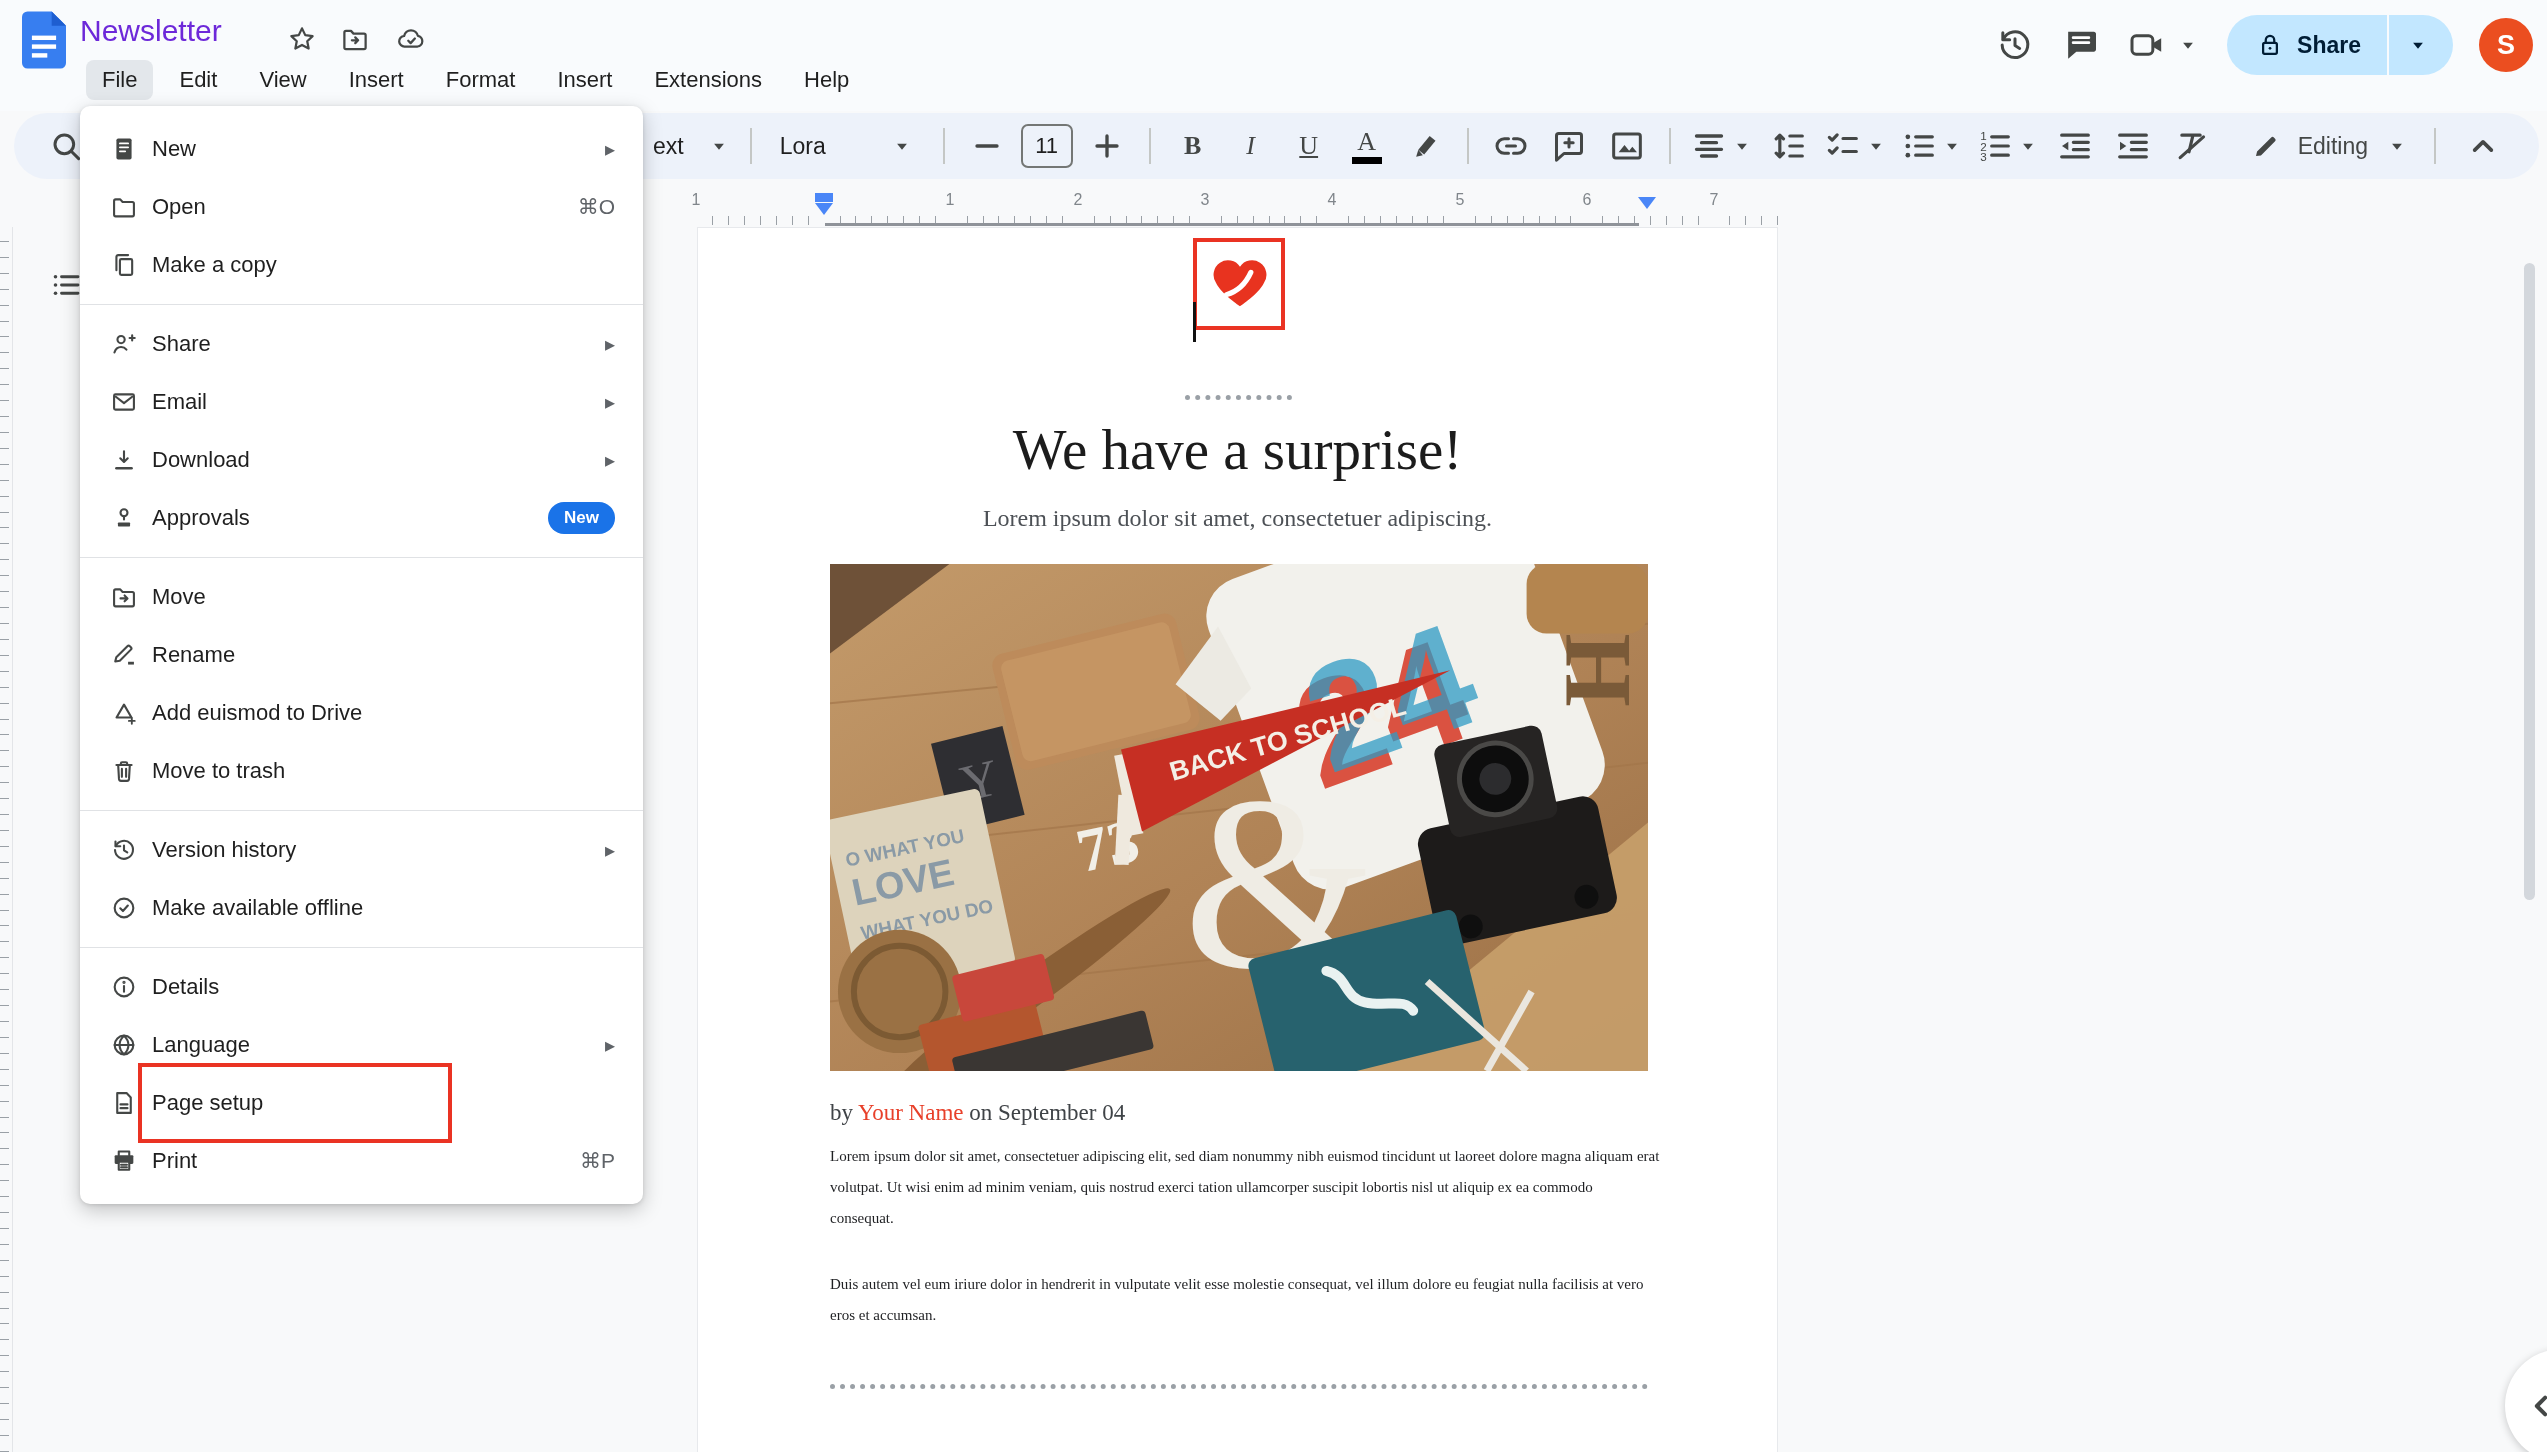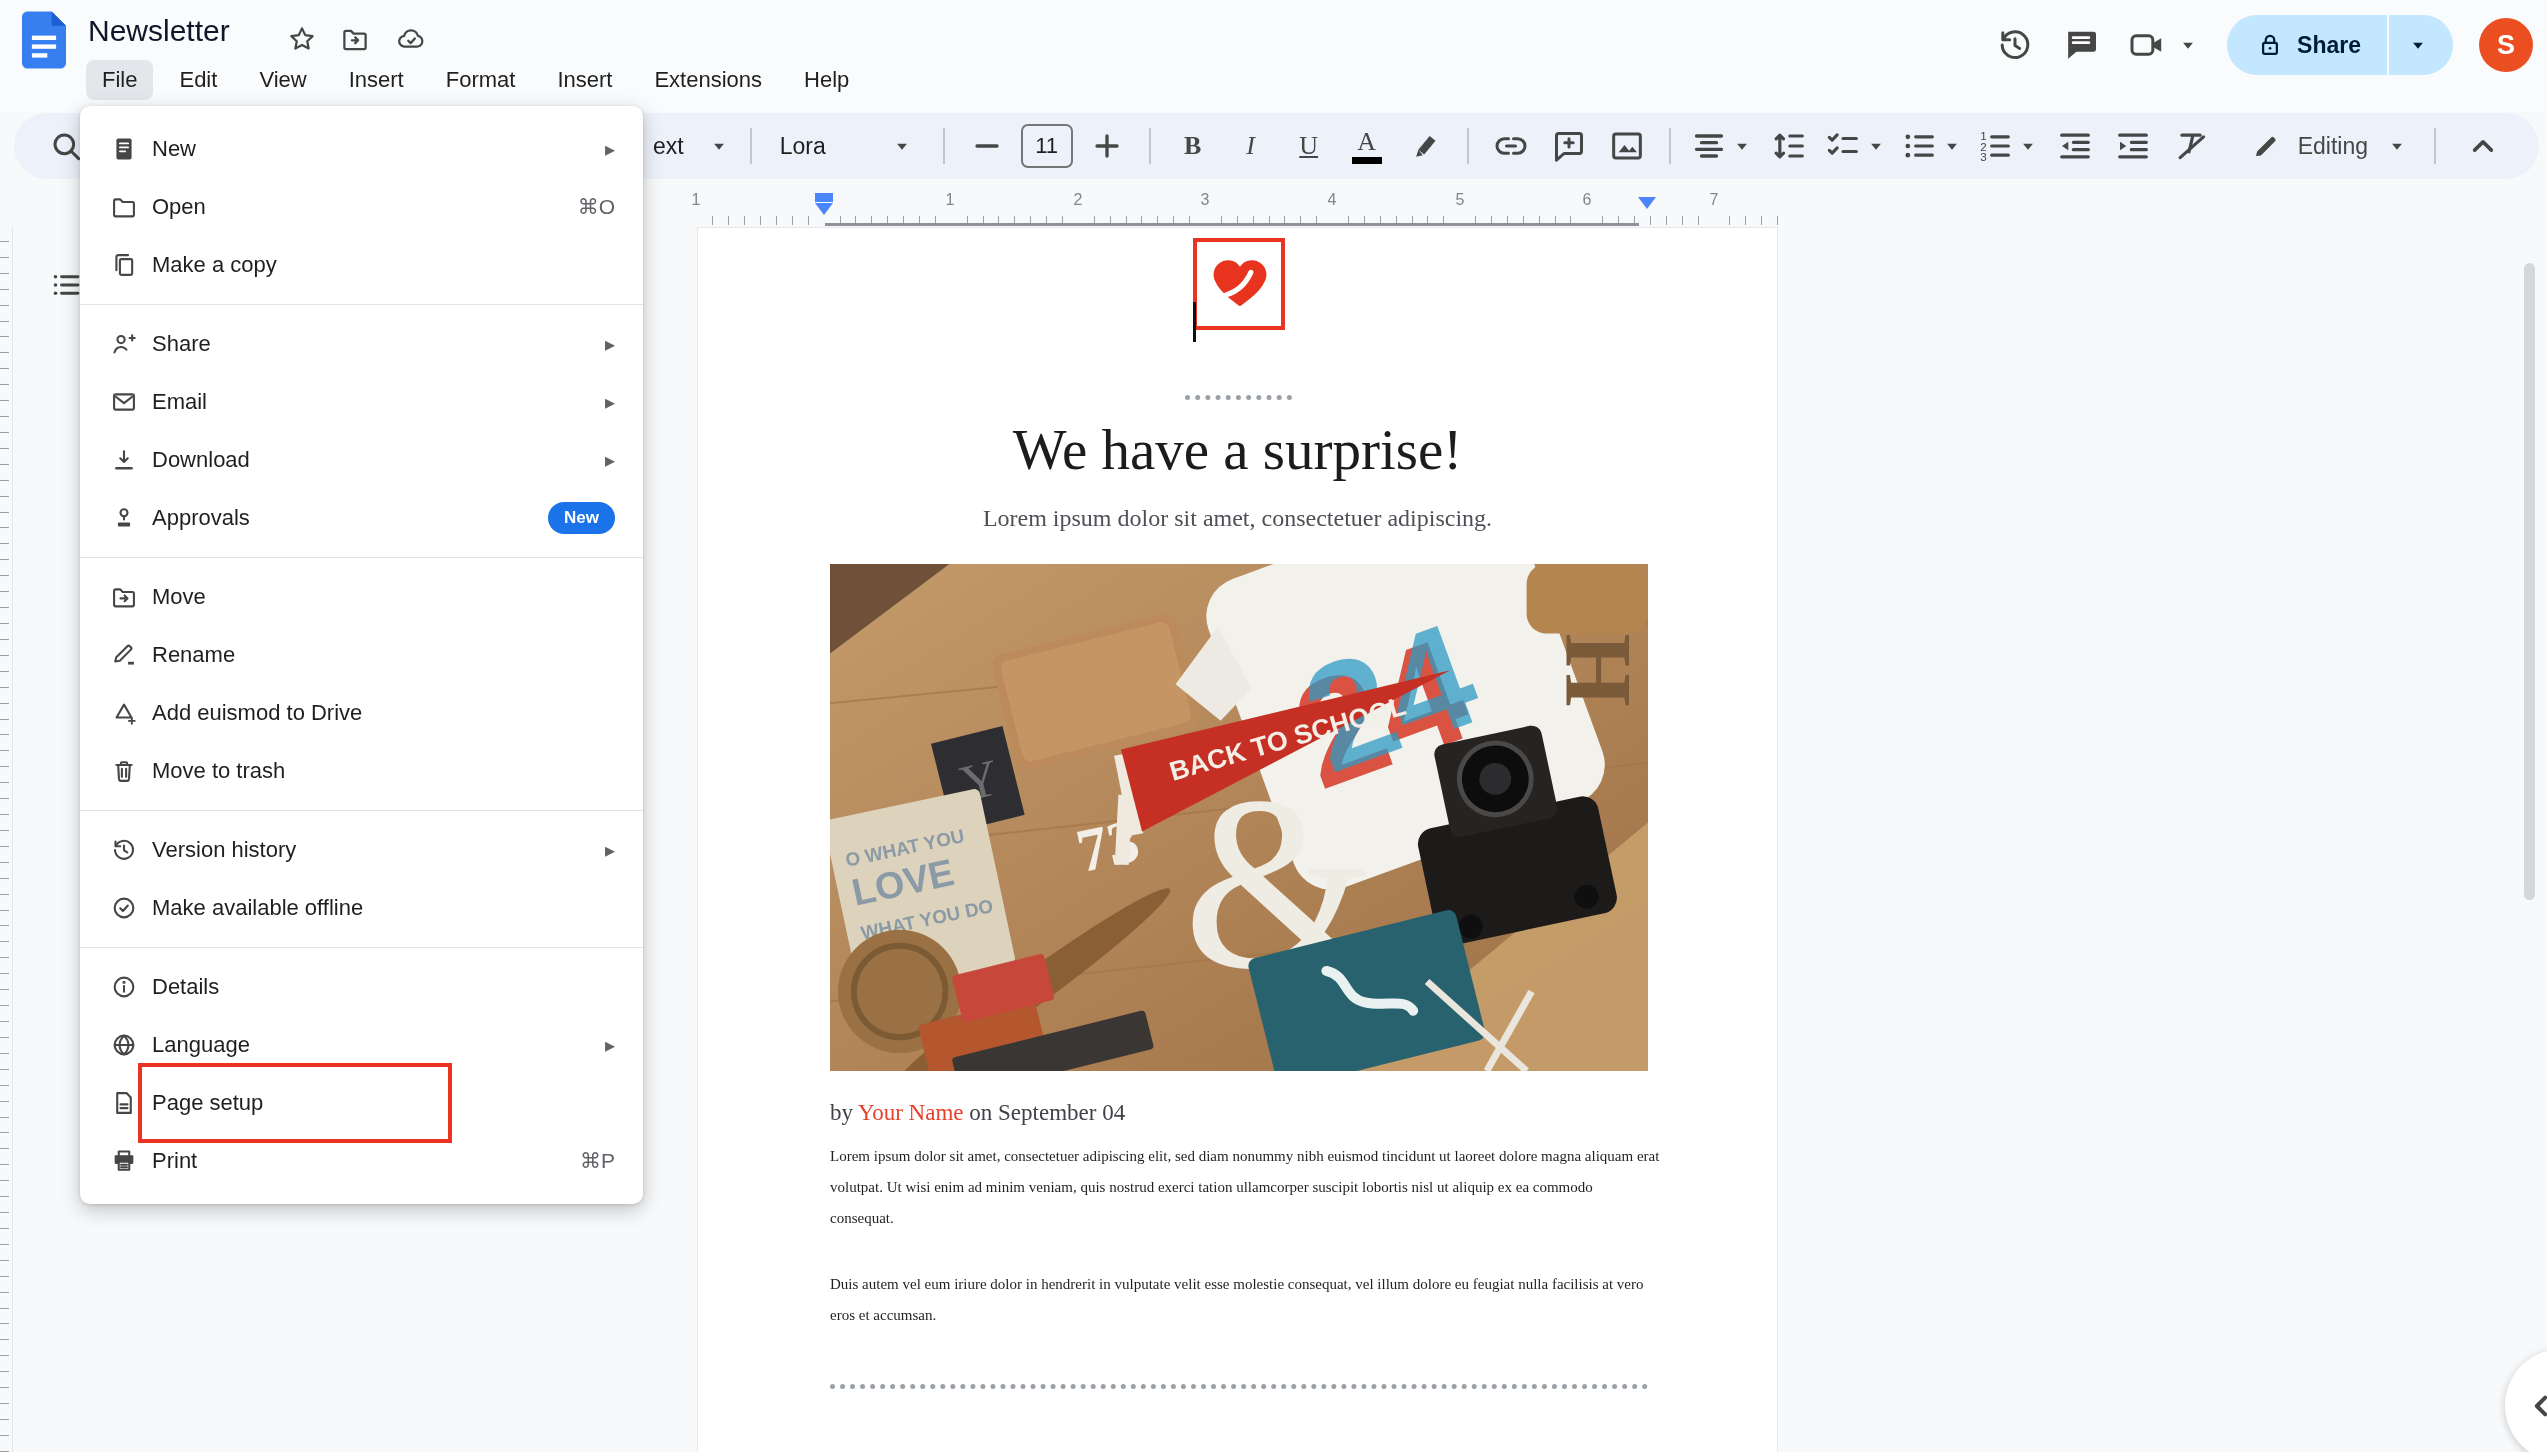--- a/index.html
+++ b/index.html
@@ -2,21 +2,21 @@
 <html><head>
 <meta charset="utf-8">
 <style>
   * { margin:0; padding:0; box-sizing:border-box; }
   html,body { width:2547px; height:1453px; overflow:hidden; background:#f8f9fa;
     font-family:"Liberation Sans", sans-serif; }
 
   
   #chrome { position:absolute; left:0; top:0; width:2547px; height:111px; background:#f9fbfd; }
   #docs-logo { position:absolute; left:22px; top:10px; width:44px; height:60px; }
-  #doc-title { position:absolute; left:88px; top:14px; font-size:30px; color:#0f172a; }
+  #doc-title { position:absolute; left:80px; top:14px; font-size:30px; color:#6d28d9; }
   .title-ic { position:absolute; top:24px; width:30px; height:30px; }
   #menubar { position:absolute; left:86px; top:60px; display:flex; gap:10px; }
   .mb-item { font-size:22px; color:#1f1f1f; padding:7px 16px; border-radius:8px; cursor:default; }
   .mb-item.active { background:#e3e7eb; }
 
   #tb-right { position:absolute; right:14px; top:10px; height:70px; display:flex; align-items:center; gap:26px; }
   .chrome-ic { width:40px; height:40px; }
   #share-btn { height:60px; background:#c2e7ff; border-radius:30px; display:flex; align-items:center; overflow:hidden; }
   #share-main { display:flex; align-items:center; gap:12px; padding:0 26px 0 28px; height:100%; }
   #share-label { font-size:23px; font-weight:600; color:#001d35; }

